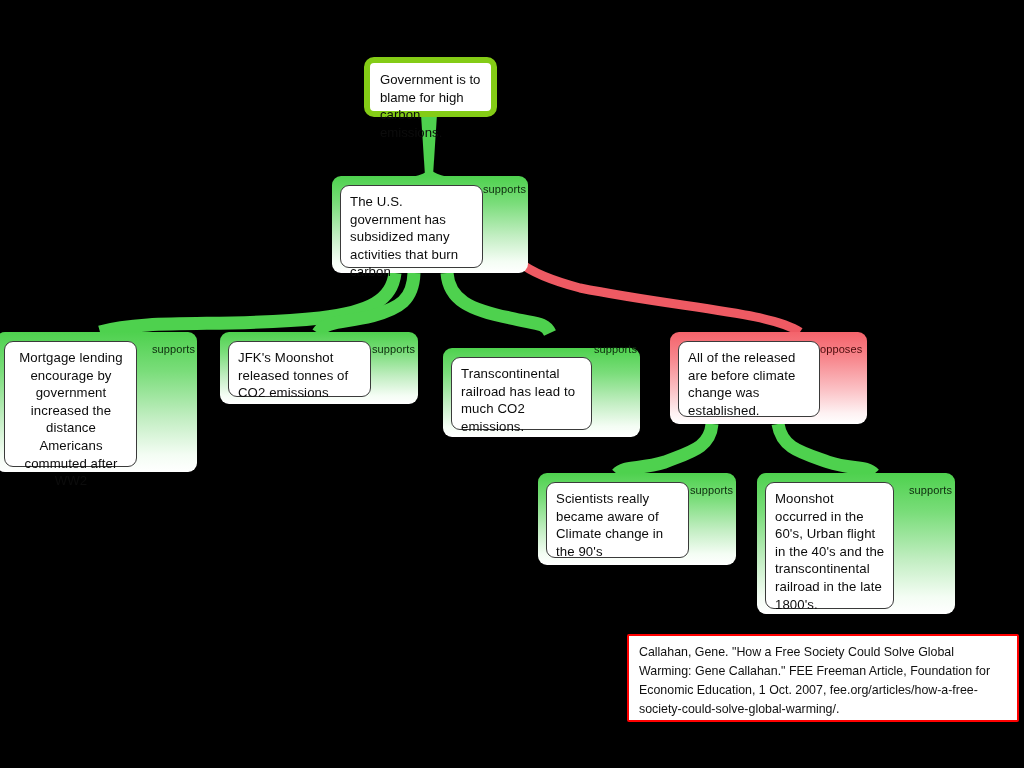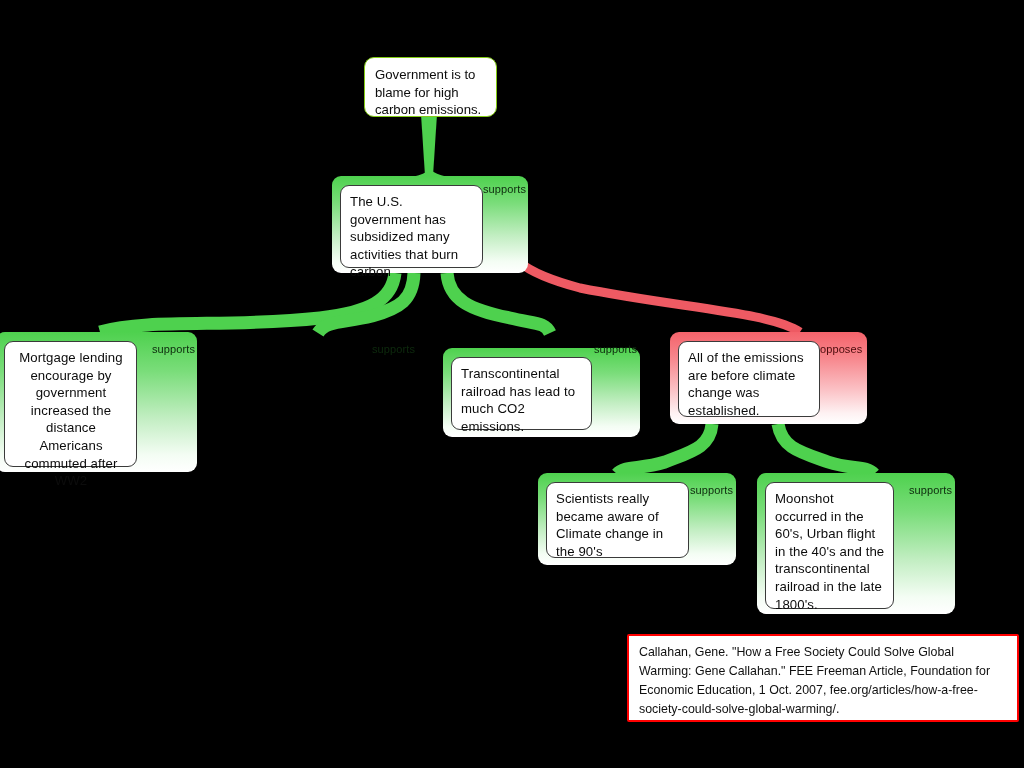--- a/index.html
+++ b/index.html
@@ -31,21 +31,21 @@
   }
   .node.support {
     background: linear-gradient(to bottom, #4ed14e 0%, #7add7a 28%, #c3eec3 62%, #f4fdf4 88%, #ffffff 100%);
     padding-left: 41px;
   }
   .node.oppose {
     background: linear-gradient(to bottom, #f4636b 0%, #f7868c 28%, #fbc0c4 62%, #fef1f2 88%, #ffffff 100%);
   }
   .node.plain {
     background: #ffffff;
-    border: 1px solid #84cc16;
+    border: 6px solid #84cc16;
     border-radius: 10px;
   }
   .node.citation {
     background: #ffffff;
     border: 2px solid #ff0000;
     border-radius: 2px;
   }
   .card-inner {
     position: absolute;
     background: #ffffff;
@@ -140,32 +140,37 @@
   </div>
   <span class="relation-label support" style="position:absolute; left:483px; top:183px;">supports</span>
 
   <div class="node support" style="left:-4px; top:332px; width:201px; height:140px;">
     <div class="card-inner" style="width:133px; height:126px;text-align:center;">
       <div class="card-text">Mortgage lending encourage by government increased the distance Americans commuted after WW2</div>
     </div>
   </div>
   <span class="relation-label support" style="position:absolute; left:152px; top:343px;">supports</span>
 
+  <div class="node support" style="left:220px; top:332px; width:198px; height:72px;">
+    <div class="card-inner" style="width:143px; height:56px;">
+      <div class="card-text">JFK's Moonshot released tonnes of CO2 emissions</div>
+    </div>
+  </div>
   <span class="relation-label support" style="position:absolute; left:372px; top:343px;">supports</span>
 
   <div class="node support" style="left:443px; top:348px; width:197px; height:89px;">
     <div class="card-inner" style="width:141px; height:73px;">
       <div class="card-text">Transcontinental railroad has lead to much CO2 emissions.</div>
     </div>
   </div>
   <span class="relation-label support" style="position:absolute; left:594px; top:343px;">supports</span>
 
   <div class="node oppose" style="left:670px; top:332px; width:197px; height:92px;">
     <div class="card-inner" style="width:142px; height:76px;">
-      <div class="card-text">All of the emissions are before climate change was established.</div>
+      <div class="card-text">All of the released are before climate change was established.</div>
     </div>
   </div>
   <span class="relation-label oppose" style="position:absolute; left:820px; top:343px;">opposes</span>
 
   <div class="node support" style="left:538px; top:473px; width:198px; height:92px;">
     <div class="card-inner" style="width:143px; height:76px;">
       <div class="card-text">Scientists really became aware of Climate change in the 90's</div>
     </div>
   </div>
   <span class="relation-label support" style="position:absolute; left:690px; top:484px;">supports</span>

